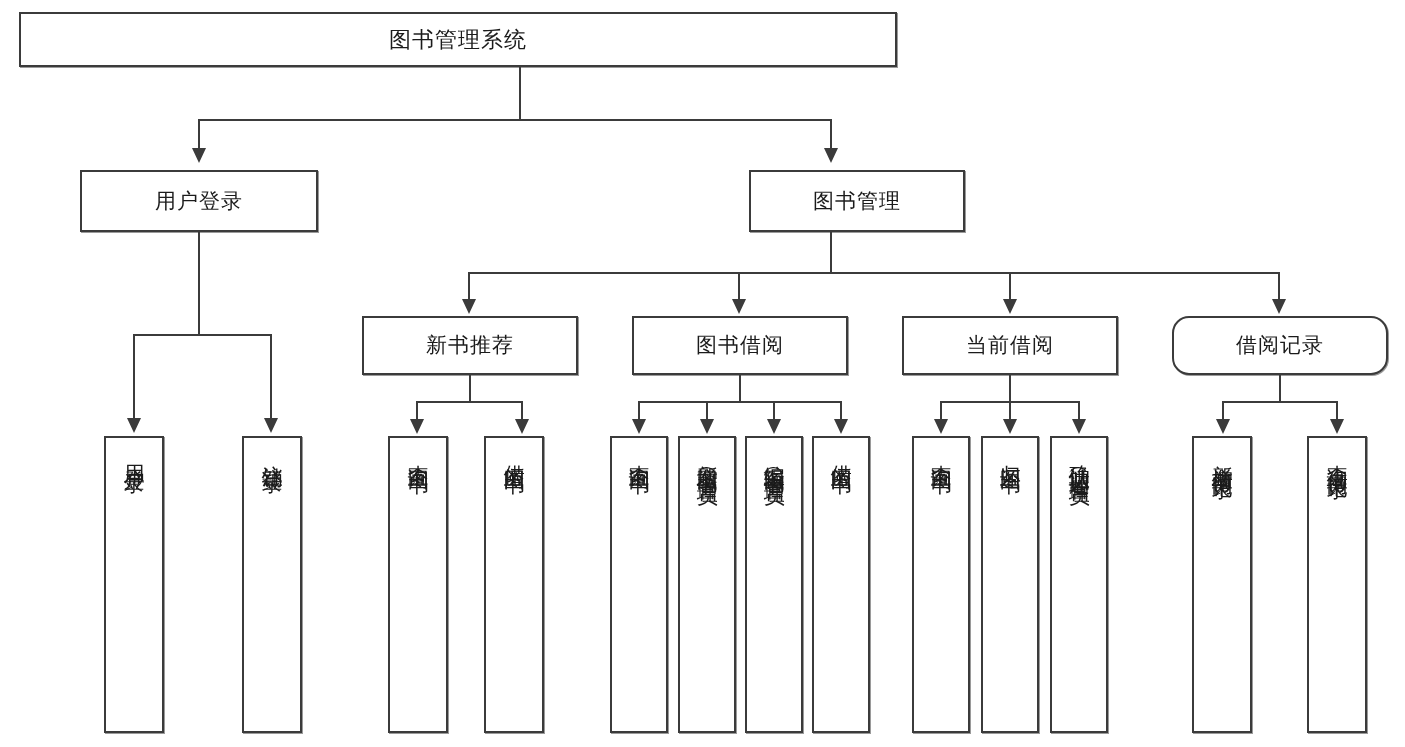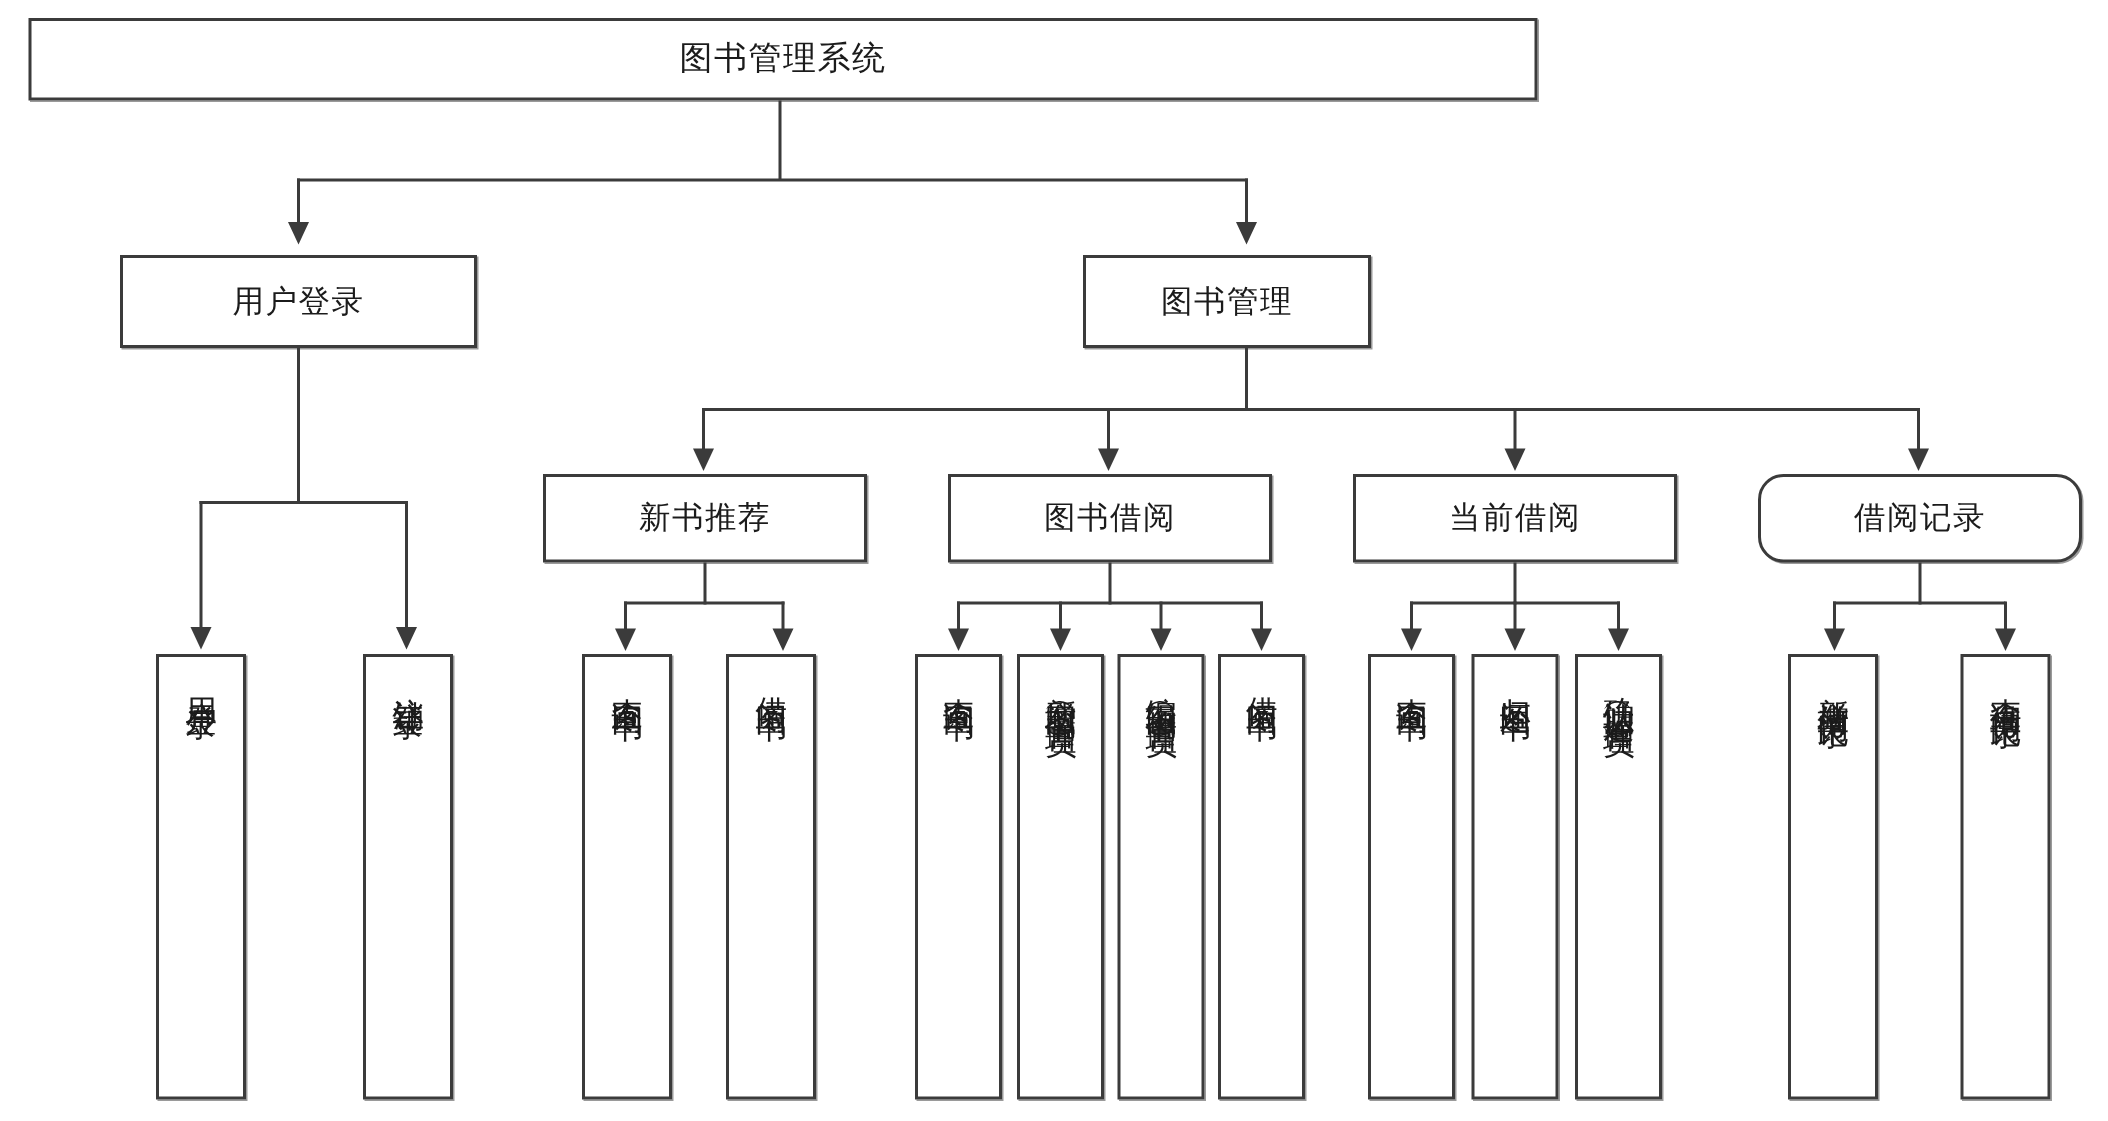--- a/index.html
+++ b/index.html
@@ -73,37 +73,37 @@
     letter-spacing:1px;
     white-space:nowrap;
     user-select:none;
   }
 </style>
 </head>
 <body>
 
 <div id="canvas">
 
-  <div class="node h root" style="left:19px;top:12px;width:1006px;height:55px;">
+  <div class="node h root" style="left:19px;top:12px;width:878px;height:55px;">
     <span>图书管理系统</span>
   </div>
 
   <div class="ln v" style="left:519px;top:67px;width:2px;height:53px;"></div>
 
   <div class="ln h" style="left:198px;top:119px;width:634px;height:2px;"></div>
 
   <div class="ln v" style="left:198px;top:119px;width:2px;height:31px;"></div>
   <div class="arrow" style="left:192px;top:148px;"></div>
   <div class="ln v" style="left:830px;top:119px;width:2px;height:31px;"></div>
   <div class="arrow" style="left:824px;top:148px;"></div>
 
   <div class="node h" style="left:80px;top:170px;width:238px;height:62px;">
     <span>用户登录</span>
   </div>
-  <div class="node h" style="left:722px;top:170px;width:192px;height:62px;">
+  <div class="node h" style="left:749px;top:170px;width:216px;height:62px;">
     <span>图书管理</span>
   </div>
 
   <div class="ln v" style="left:198px;top:232px;width:2px;height:104px;"></div>
   <div class="ln h" style="left:133px;top:334px;width:139px;height:2px;"></div>
   <div class="ln v" style="left:133px;top:334px;width:2px;height:86px;"></div>
   <div class="arrow" style="left:127px;top:418px;"></div>
   <div class="ln v" style="left:270px;top:334px;width:2px;height:86px;"></div>
   <div class="arrow" style="left:264px;top:418px;"></div>
 

